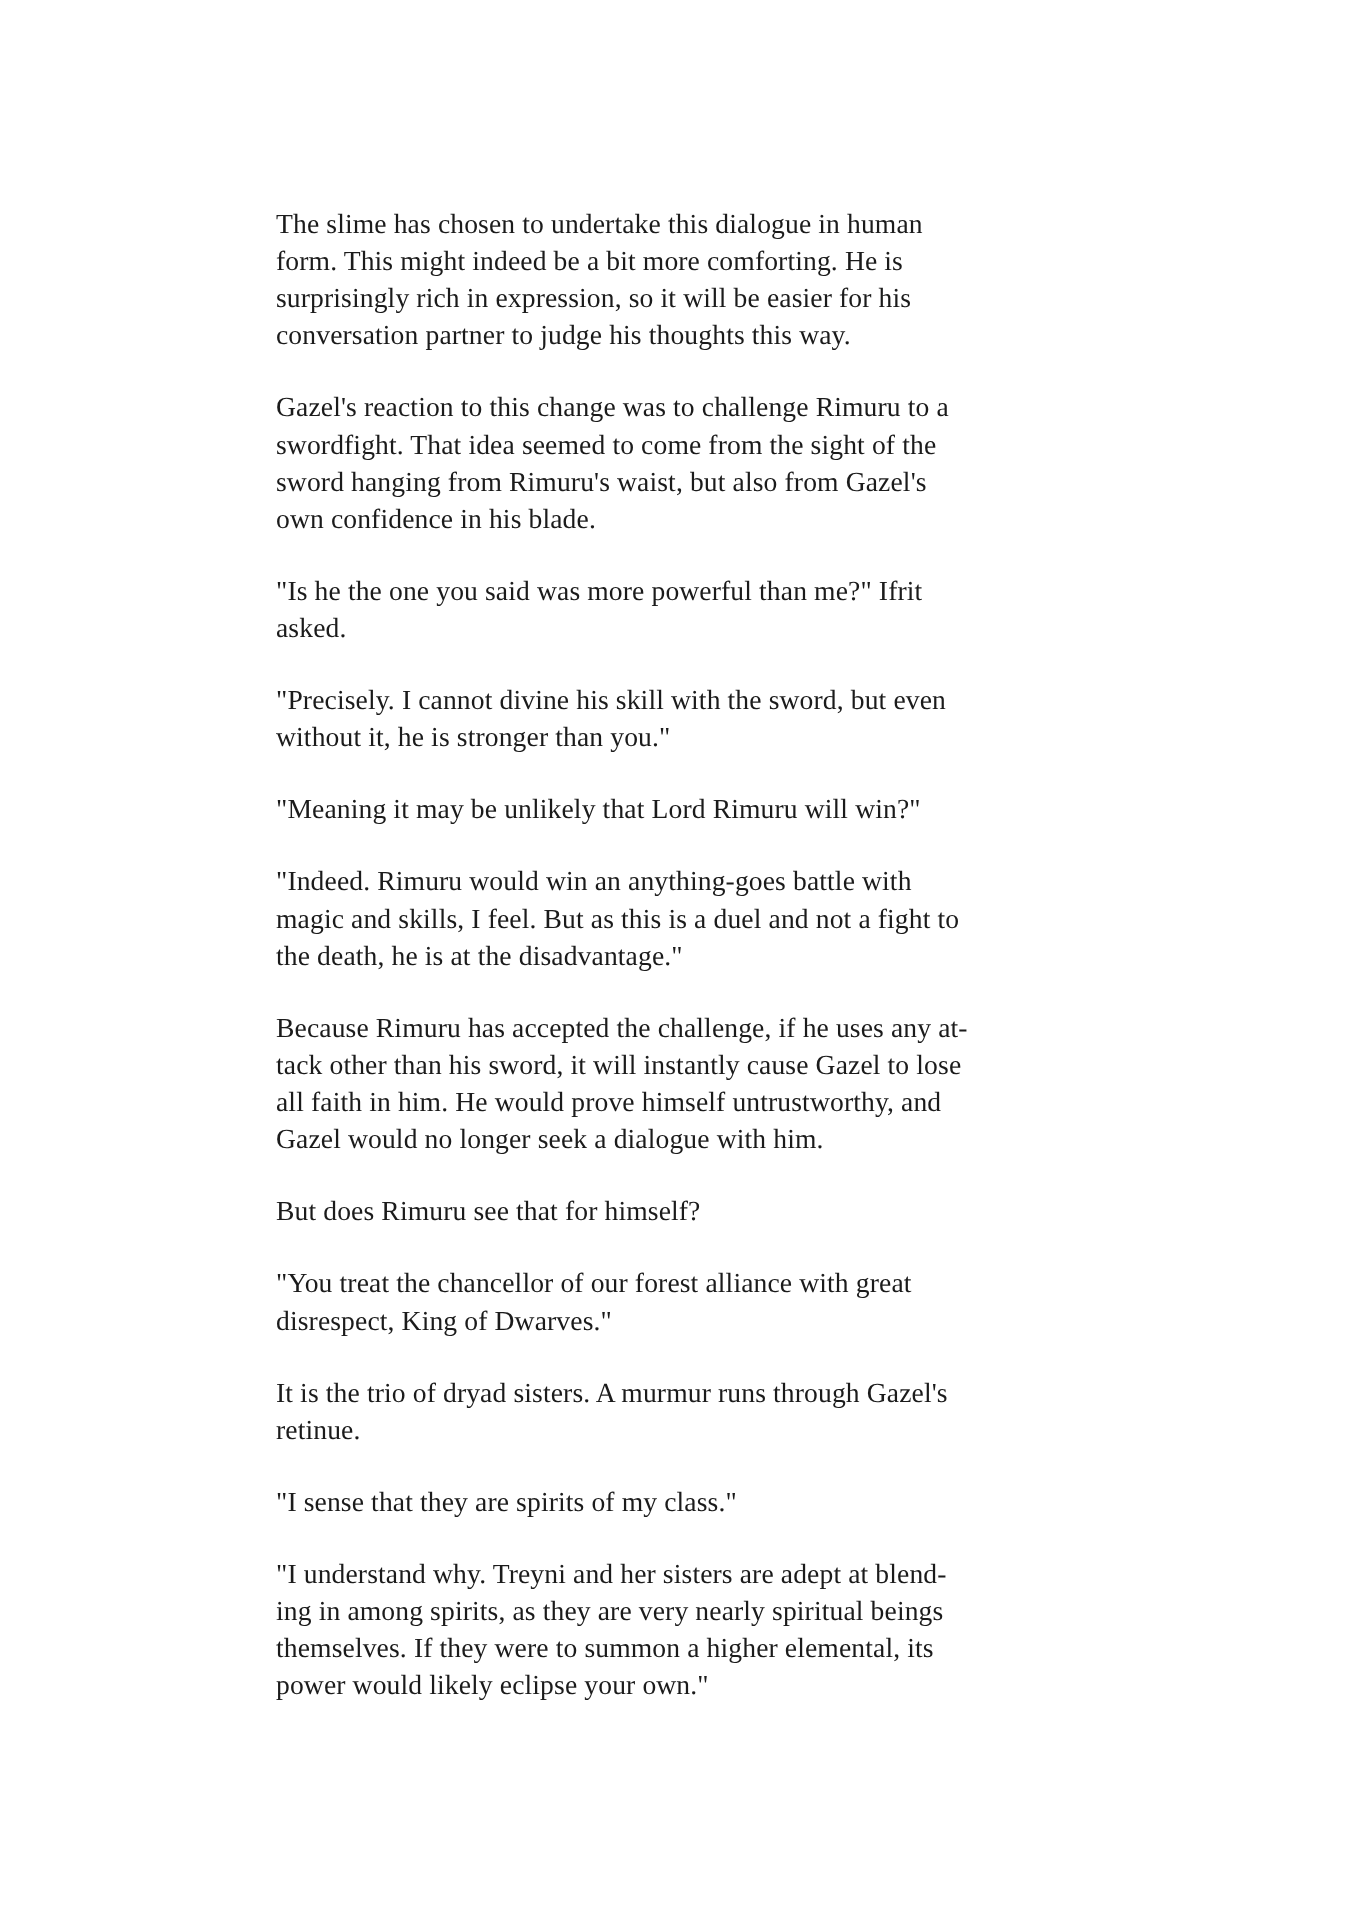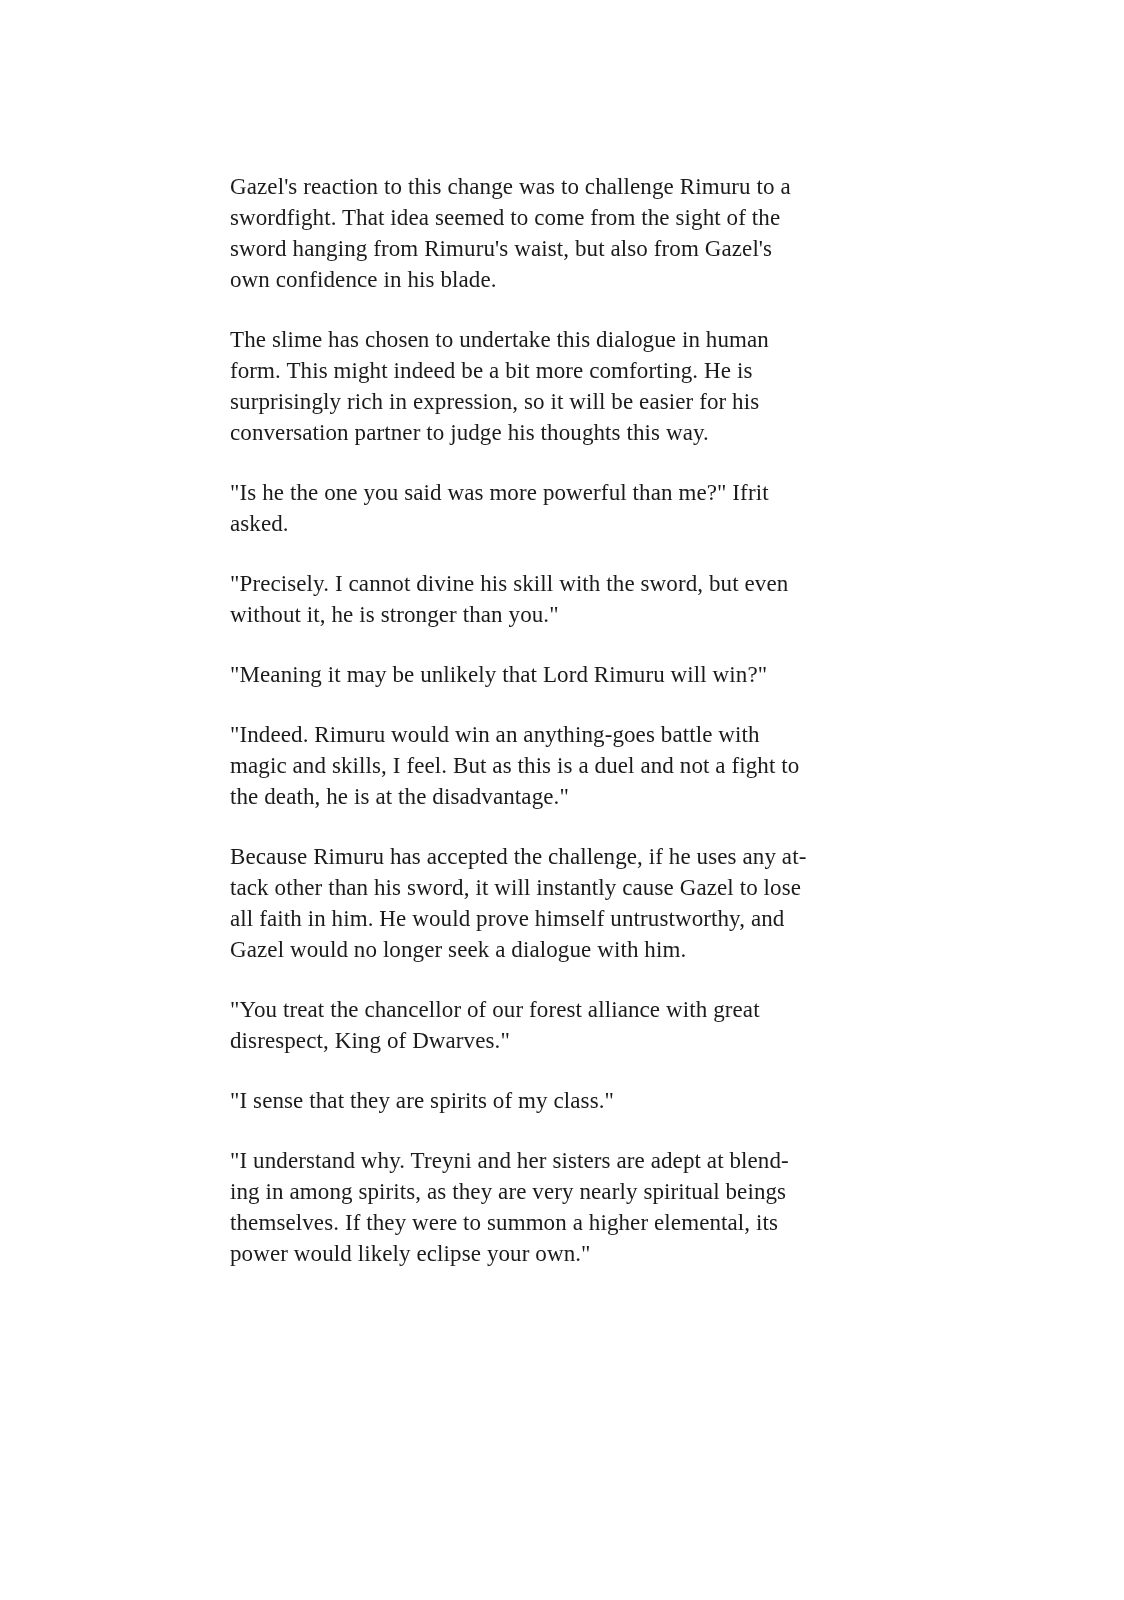--- a/index.html
+++ b/index.html
@@ -29,41 +29,44 @@
     margin: 0 0 29px 0;
     white-space: pre-line; 
     letter-spacing: 0.1px;
   }
 </style>
 </head>
 <body>
 
 <div class="page">
   <div class="text-column">
+    <p class="para">The slime has chosen to undertake this dialogue in human
+form. This might indeed be a bit more comforting. He is
+surprisingly rich in expression, so it will be easier for his
+conversation partner to judge his thoughts this way.</p>
     <p class="para">Gazel's reaction to this change was to challenge Rimuru to a
 swordfight. That idea seemed to come from the sight of the
 sword hanging from Rimuru's waist, but also from Gazel's
 own confidence in his blade.</p>
-    <p class="para">The slime has chosen to undertake this dialogue in human
-form. This might indeed be a bit more comforting. He is
-surprisingly rich in expression, so it will be easier for his
-conversation partner to judge his thoughts this way.</p>
     <p class="para">"Is he the one you said was more powerful than me?" Ifrit
 asked.</p>
     <p class="para">"Precisely. I cannot divine his skill with the sword, but even
 without it, he is stronger than you."</p>
     <p class="para">"Meaning it may be unlikely that Lord Rimuru will win?"</p>
     <p class="para">"Indeed. Rimuru would win an anything-goes battle with
 magic and skills, I feel. But as this is a duel and not a fight to
 the death, he is at the disadvantage."</p>
     <p class="para">Because Rimuru has accepted the challenge, if he uses any at-
 tack other than his sword, it will instantly cause Gazel to lose
 all faith in him. He would prove himself untrustworthy, and
 Gazel would no longer seek a dialogue with him.</p>
+    <p class="para">But does Rimuru see that for himself?</p>
     <p class="para">"You treat the chancellor of our forest alliance with great
 disrespect, King of Dwarves."</p>
+    <p class="para">It is the trio of dryad sisters. A murmur runs through Gazel's
+retinue.</p>
     <p class="para">"I sense that they are spirits of my class."</p>
     <p class="para">"I understand why. Treyni and her sisters are adept at blend-
 ing in among spirits, as they are very nearly spiritual beings
 themselves. If they were to summon a higher elemental, its
 power would likely eclipse your own."</p>
   </div>
 </div>
 
 </body></html>

